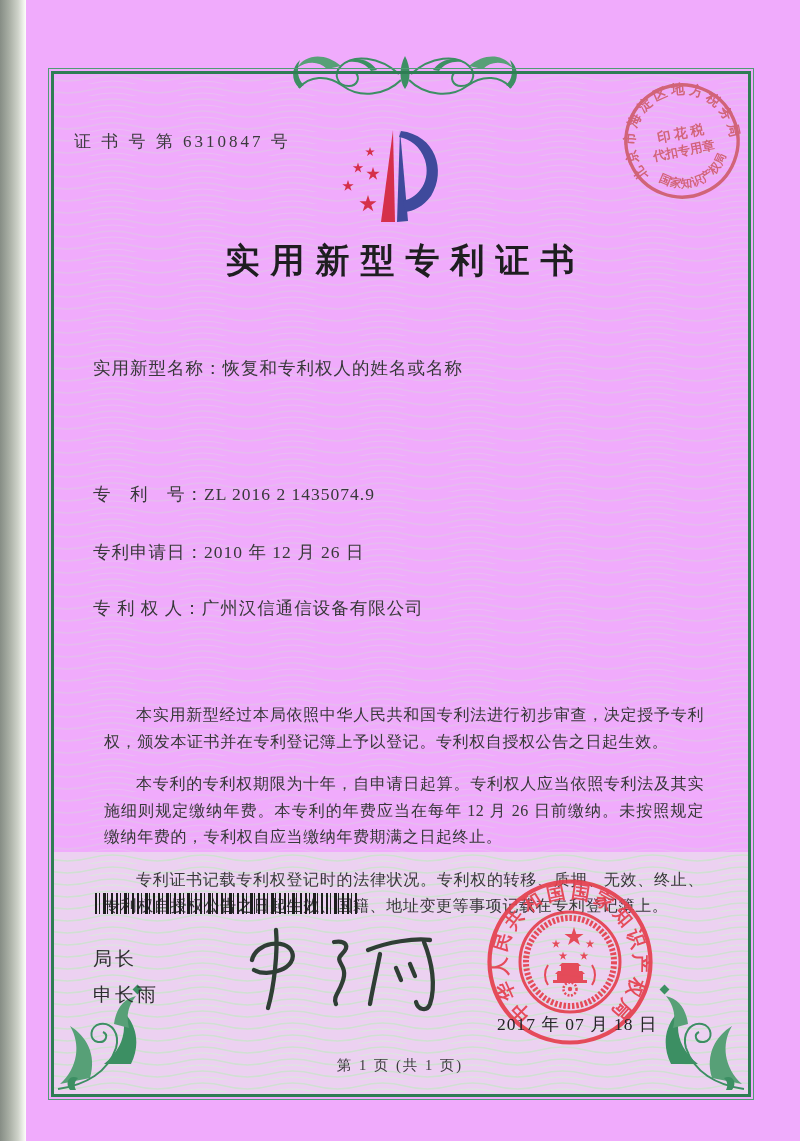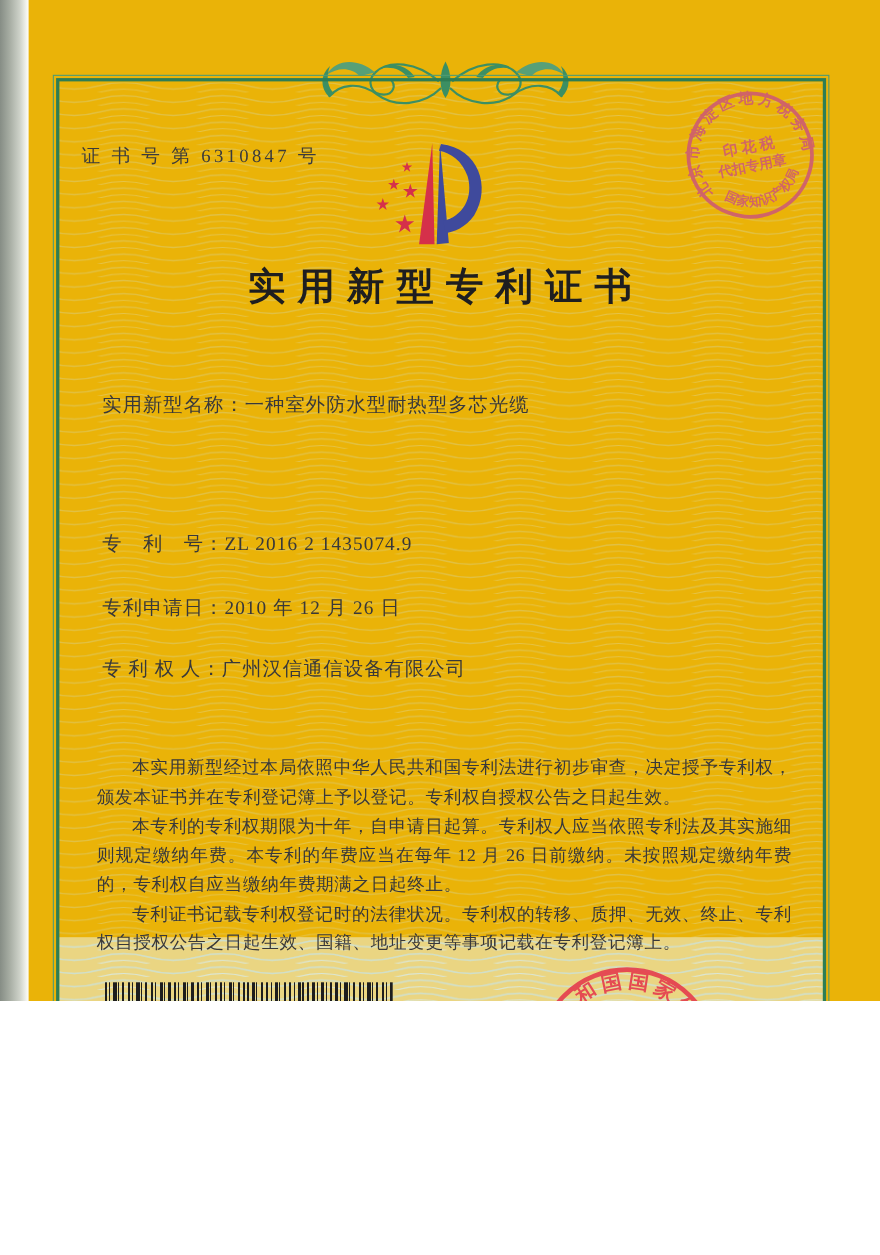--- a/index.html
+++ b/index.html
@@ -1,31 +1,31 @@
 <!DOCTYPE html>
 <html><head>
 <meta charset="utf-8">
 <style>
   html,body{margin:0;padding:0;background:#ffffff;}
-  .stage{position:relative;width:800px;height:910px;background:#eab308;overflow:hidden;
+  .stage{position:relative;width:800px;height:1141px;background:#f0abfc;overflow:hidden;
          font-family:"Liberation Serif","DejaVu Serif",serif;}
   .scan-edge{position:absolute;left:0;top:0;width:26px;height:100%;
 ---         background:linear-gradient(90deg,#868d85 0%,#a8aea4 35%,#cfd3ca 70%,#f2f3ee 92%,#fdfdfb 100%);}
   .scan-edge{position:absolute;left:0;top:0;width:26px;height:100%;
          background:linear-gradient(90deg,#868d85 0%,#a8aea4 35%,#cfd3ca 70%,#f2f3ee 92%,#fdfdfb 100%);}
   .frame{position:absolute;left:48px;top:68px;width:704px;height:1030px;border:1px solid #4f9c74;}
   .frame-inner{position:absolute;left:2px;top:2px;right:2px;bottom:2px;border:3px solid #2e7d54;}
   .deco{position:absolute;left:0;top:0;pointer-events:none;}
   .cert-no{position:absolute;left:74px;top:130px;font-size:17px;letter-spacing:3px;color:#3a3a3c;}
   .title{position:absolute;left:0;top:238px;width:800px;text-align:center;font-size:34px;
          font-weight:bold;letter-spacing:11px;text-indent:11px;color:#1e1e20;}
   .field{position:absolute;left:93px;font-size:17.5px;color:#38383a;letter-spacing:1px;white-space:nowrap;}
   .body-text{position:absolute;left:88px;top:686px;width:632px;font-size:16px;line-height:26.5px;
          color:#38383a;text-align:justify;letter-spacing:0.6px;}
-  .body-text p{margin:0;text-indent:2em;font-family:Liberation Serif, serif;}
+  .body-text p{margin:16px;text-indent:2em;font-family:Liberation Serif, serif;}
   .barcode{position:absolute;left:95px;top:893px;width:262px;height:21px;
          background:repeating-linear-gradient(90deg,#1d1d1d 0 2px,transparent 2px 4px,
            #1d1d1d 4px 5px,transparent 5px 8px,#1d1d1d 8px 11px,transparent 11px 12px,
            #1d1d1d 12px 13px,transparent 13px 16px,#1d1d1d 16px 18px,transparent 18px 21px);}
   .sig-title{position:absolute;left:93px;top:946px;font-size:19px;letter-spacing:3px;color:#2c2c2e;
          font-family:Liberation Mono, monospace;}
   .sig-name{position:absolute;left:93px;top:982px;font-size:19px;letter-spacing:3px;color:#2c2c2e;
          font-family:"Liberation Sans","DejaVu Sans",sans-serif;}
   .signature{position:absolute;left:228px;top:912px;}
   .tax-stamp{position:absolute;left:607px;top:66px;opacity:.93;}
@@ -113,21 +113,21 @@
       <g transform="rotate(13 75 75)" text-anchor="middle" font-weight="bold">
         <text x="75" y="72" font-size="13.5">印 花 税</text>
         <text x="75" y="89" font-size="12.5">代扣专用章</text>
       </g>
     </g>
   </svg>
 
   <div class="title z3">实用新型专利证书</div>
 
   <div class="field z3" style="top:356px">
-    <span>实用新型名称：</span><span>一种室外防水型耐热型多芯光缆</span>
+    <span>实用新型名称：</span><span>恢复和专利权人的姓名或名称</span>
   </div>
   <div class="field z3" style="top:482px">
     <span>专　利　号：</span><span>ZL 2016 2 1435074.9</span>
   </div>
   <div class="field z3" style="top:540px">
     <span>专利申请日：</span><span>2010 年 12 月 26 日</span>
   </div>
   <div class="field z3" style="top:596px">
     <span>专 利 权 人：</span><span>广州汉信通信设备有限公司</span>
   </div>

